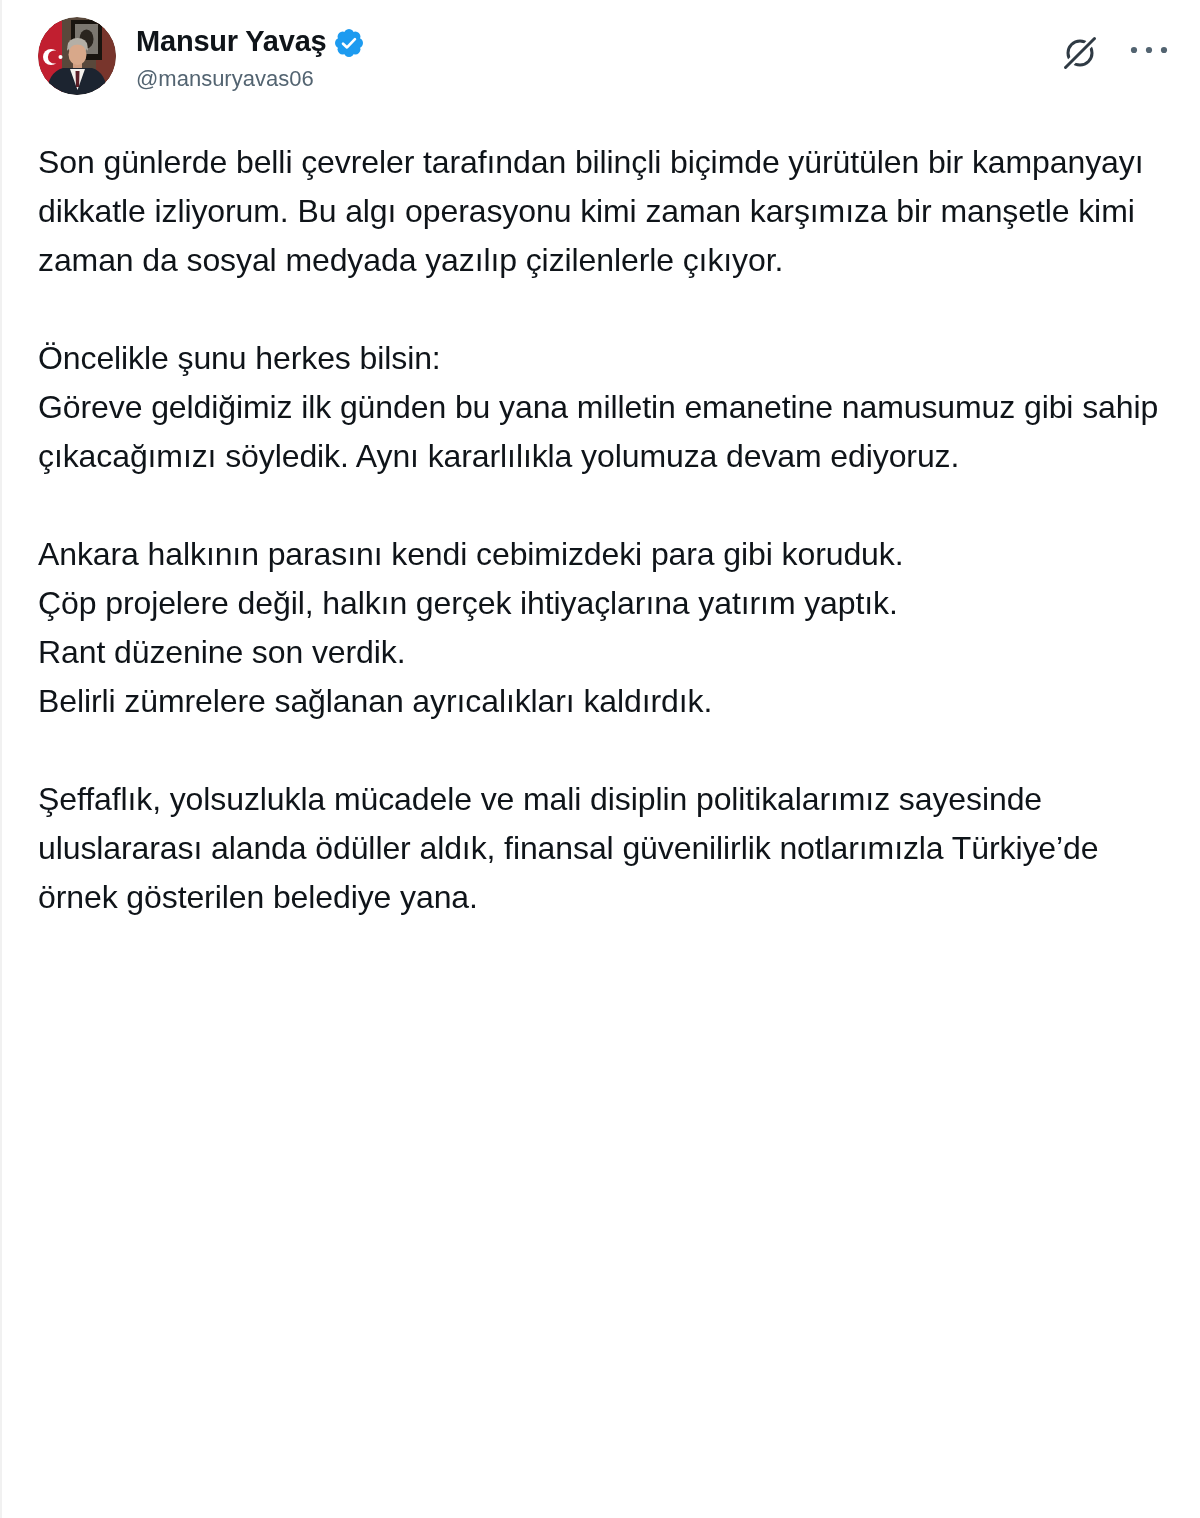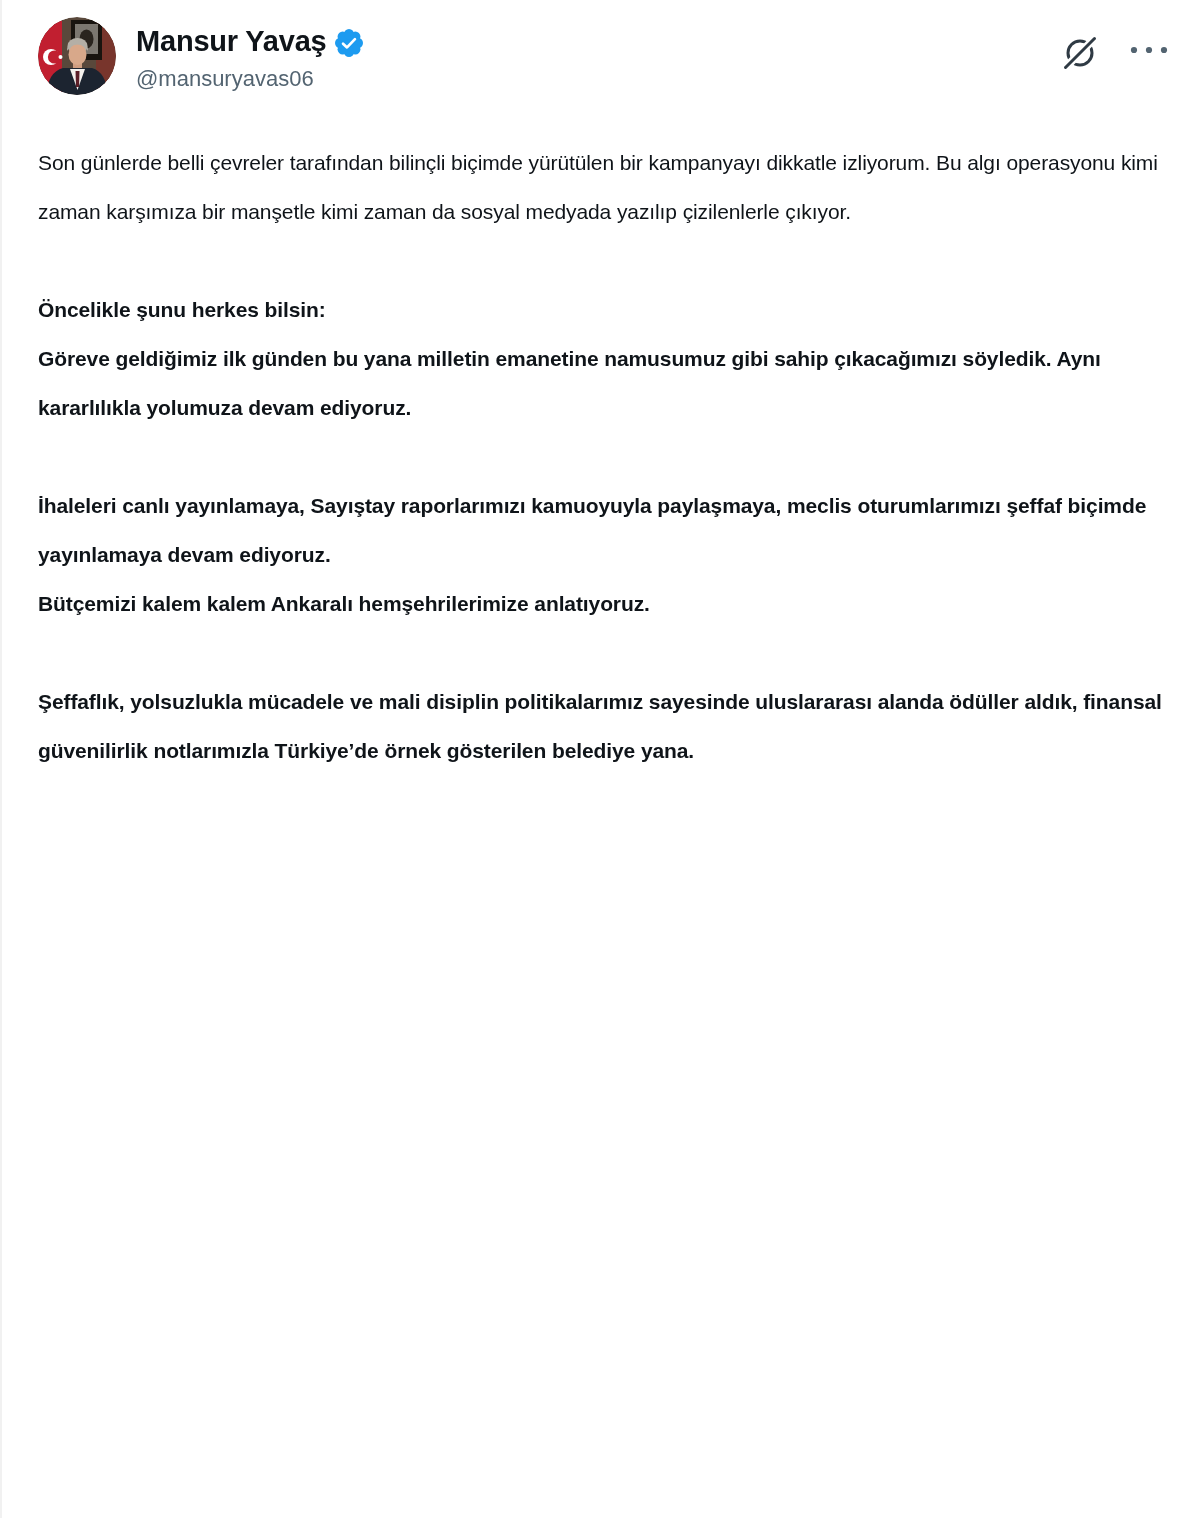--- a/index.html
+++ b/index.html
@@ -79,28 +79,28 @@
   }
   .grok-button svg { display: block; }
   .more-button { padding-top: 18px; }
   .more-button svg { display: block; }
   
   .tweet-body {
     padding: 43px 32px 10px 36px;
   }
   .tweet-body p {
     margin: 0;
-    font-size: 21px;
+    font-size: 32px;
     line-height: 49px;
     letter-spacing: -0.1px;
     color: #0f1419;
     white-space: pre-line;
     max-width: 1134px;
   }
-  .tweet-body p + p { margin-top: 49px; font-weight: bold; }
+  .tweet-body p + p { margin-top: 49px; }
 </style>
 </head>
 <body>
 
 <div class="page">
 
   <div class="tweet-header">
 
     <a class="avatar">
       <svg width="78" height="78" viewBox="0 0 78 78">
@@ -166,18 +166,20 @@
           <circle cx="36" cy="5" r="3.1" fill="#536471"></circle>
         </svg>
       </button>
     </div>
   </div>
 
   <div class="tweet-body">
     <p>Son günlerde belli çevreler tarafından bilinçli biçimde yürütülen bir kampanyayı dikkatle izliyorum. Bu algı operasyonu kimi zaman karşımıza bir manşetle kimi zaman da sosyal medyada yazılıp çizilenlerle çıkıyor.</p>
     <p>Öncelikle şunu herkes bilsin:
 Göreve geldiğimiz ilk günden bu yana milletin emanetine namusumuz gibi sahip çıkacağımızı söyledik. Aynı kararlılıkla yolumuza devam ediyoruz.</p>
-    <p>İhaleleri canlı yayınlamaya, Sayıştay raporlarımızı kamuoyuyla paylaşmaya, meclis oturumlarımızı şeffaf biçimde yayınlamaya devam ediyoruz.
-Bütçemizi kalem kalem Ankaralı hemşehrilerimize anlatıyoruz.</p>
+    <p>Ankara halkının parasını kendi cebimizdeki para gibi koruduk.
+Çöp projelere değil, halkın gerçek ihtiyaçlarına yatırım yaptık.
+Rant düzenine son verdik.
+Belirli zümrelere sağlanan ayrıcalıkları kaldırdık.</p>
     <p>Şeffaflık, yolsuzlukla mücadele ve mali disiplin politikalarımız sayesinde uluslararası alanda ödüller aldık, finansal güvenilirlik notlarımızla Türkiye’de örnek gösterilen belediye yana.</p>
   </div>
 
 </div>
 
 </body></html>

